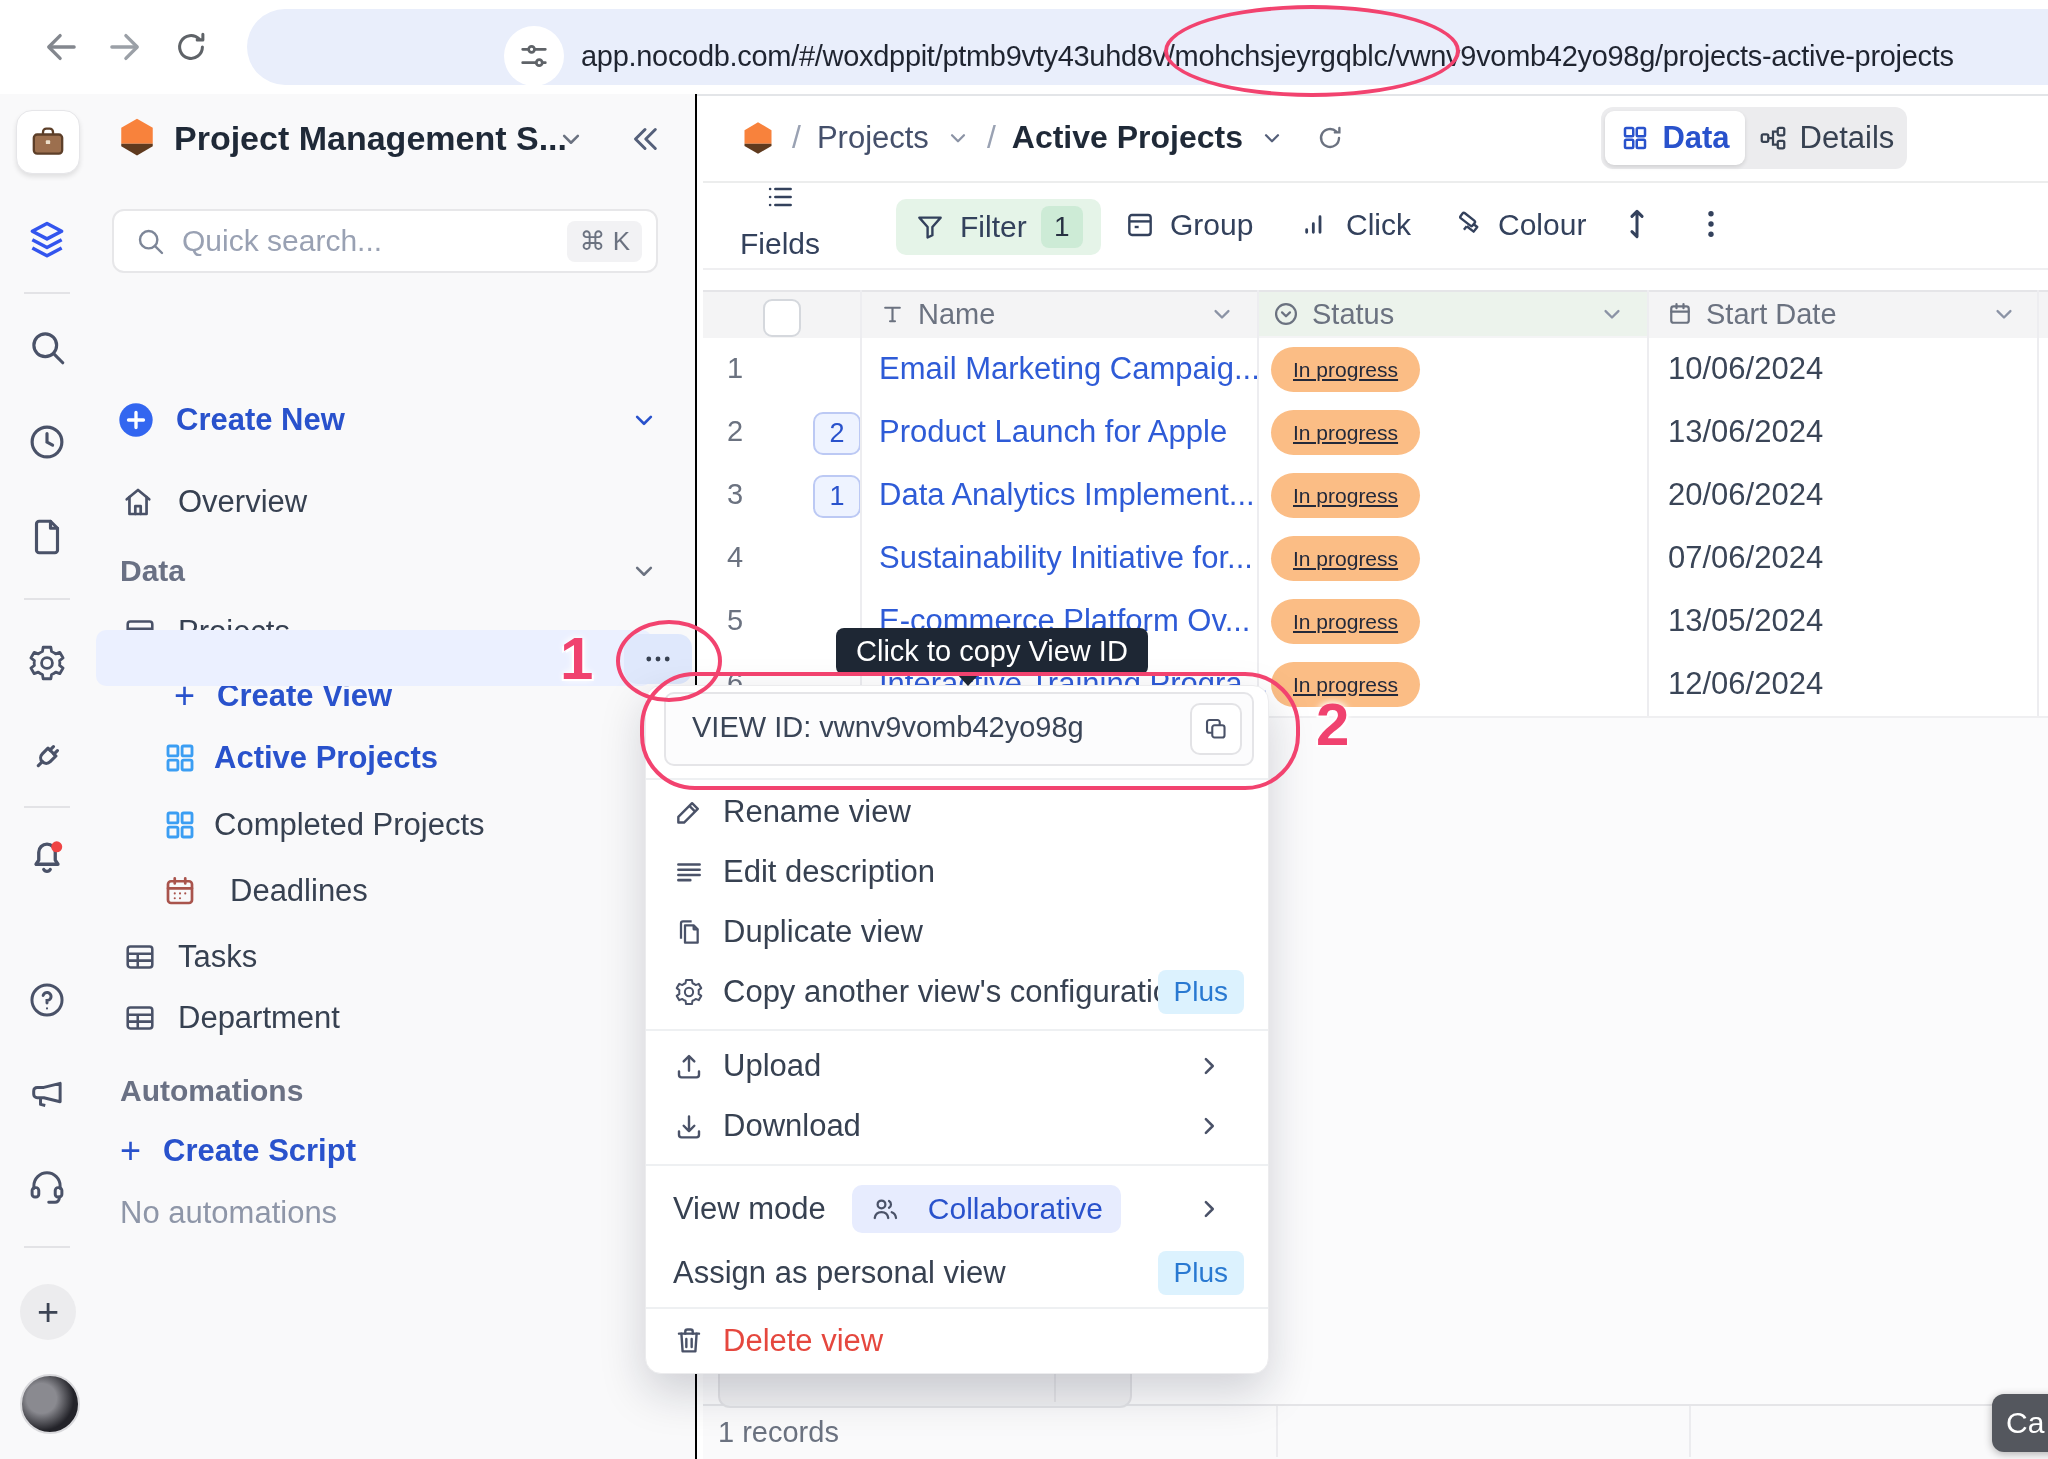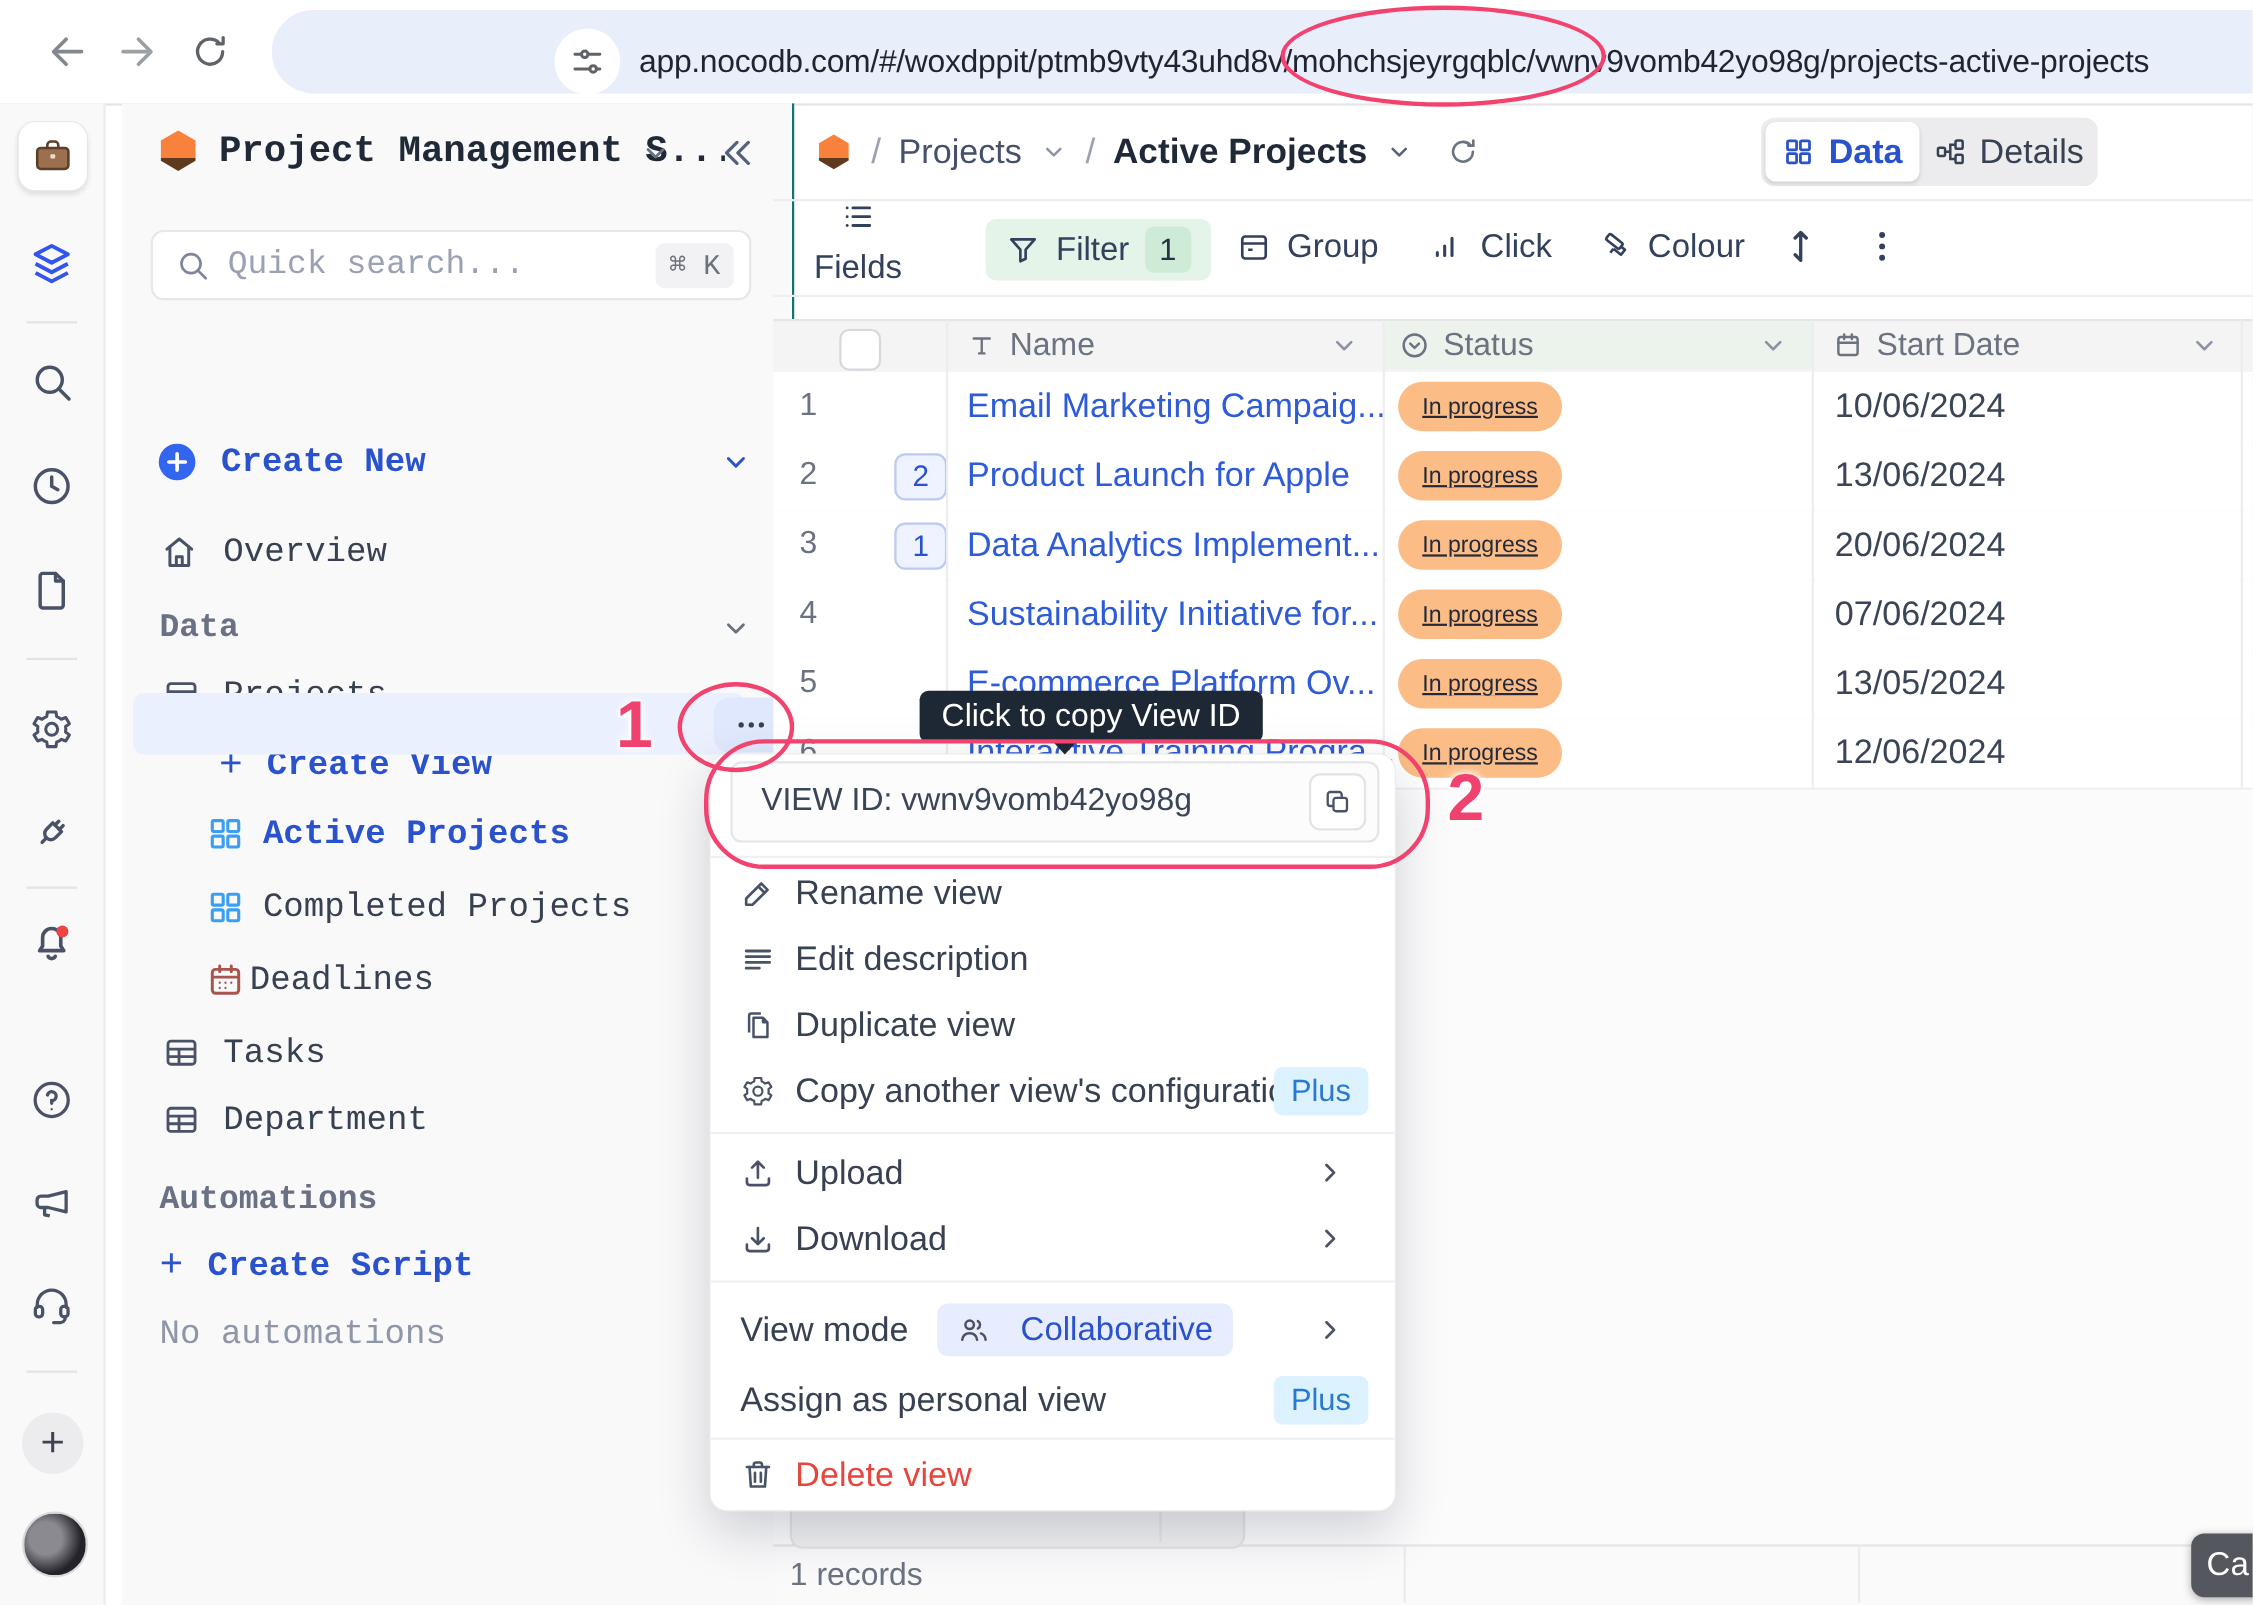--- a/index.html
+++ b/index.html
@@ -16,21 +16,21 @@
   .tune-circle{left:257px;top:17px;width:60px;height:60px;border-radius:50%;background:#fff;display:flex;align-items:center;justify-content:center;color:#5f6368;}
   .url-text{left:334px;top:0;height:94px;line-height:94px;font-size:29px;color:#1f2430;letter-spacing:-.3px;}
   
   .rail{left:0;top:94px;width:94px;height:1365px;background:#f9f9fa;border-right:2px solid #ededef;}
   .rail-item{left:0;width:94px;display:flex;justify-content:center;color:#4a5268;}
   .rail-div{left:24px;width:46px;height:0;border-top:2px solid #e3e3e6;}
   .ws-card{left:16px;top:16px;width:62px;height:62px;background:#fff;border:1px solid #e6e6e9;border-radius:16px;box-shadow:0 3px 5px rgba(0,0,0,.10);display:flex;align-items:center;justify-content:center;}
   .plus-fab{left:20px;top:1190px;width:56px;height:56px;border-radius:50%;background:#ececee;color:#3c4454;font-size:38px;display:flex;align-items:center;justify-content:center;font-weight:400;}
   .avatar{left:20px;top:1280px;width:56px;height:56px;border-radius:50%;background:radial-gradient(circle at 35% 40%,#8a8a90 0 30%,#232329 65%);border:2px solid #d9d9dc;}
   
-  .sidebar{left:111px;top:94px;width:609px;height:1365px;background:#f9f9fa;border-right:2px solid #0f766e;font-family:Liberation Mono, monospace;}
+  .sidebar{left:86px;top:94px;width:609px;height:1365px;background:#f9f9fa;border-right:2px solid #000000;}
   .sb-title{font-size:34px;font-weight:700;color:#1f2937;}
   .search-box{left:26px;top:115px;width:542px;height:60px;background:#fff;border:2px solid #e7e7e9;border-radius:12px;justify-content:space-between;}
   .kbd{background:#f2f2f4;border-radius:8px;font-size:26px;color:#6b7280;padding:5px 12px;}
   .sb-row{left:0;width:609px;height:62px;display:flex;align-items:center;}
   .sb-label{font-size:31px;color:#374151;font-weight:500;}
   .sb-section{font-size:30px;font-weight:700;color:#6a7184;}
   .blue{color:#2952cc;}
   .active-pill{left:10px;top:536px;width:556px;height:56px;background:#ebf0ff;border-radius:10px;}
   .dots-btn{left:538px;top:540px;width:68px;height:50px;background:#dfe8fc;border-radius:14px;display:flex;align-items:center;justify-content:center;color:#374151;}
   
@@ -303,21 +303,21 @@
     <div class="abs sb-row" style="top:766px;">
       <svg class="ic" style="margin-left:76px;color:#a9544c;" width="36" height="36" viewBox="0 0 24 24" fill="none" stroke="currentColor" stroke-width="1.8" stroke-linecap="round">
           <rect x="4" y="5.5" width="16" height="14.5" rx="2"></rect>
           <path d="M4 10.2h16M8.5 3.5v3.5M15.5 3.5v3.5"></path>
           <circle cx="8.5" cy="13.6" r="0.7" fill="currentColor" stroke="none"></circle>
           <circle cx="12" cy="13.6" r="0.7" fill="currentColor" stroke="none"></circle>
           <circle cx="15.5" cy="13.6" r="0.7" fill="currentColor" stroke="none"></circle>
           <circle cx="8.5" cy="16.8" r="0.7" fill="currentColor" stroke="none"></circle>
           <circle cx="12" cy="16.8" r="0.7" fill="currentColor" stroke="none"></circle>
         </svg>
-      <span class="sb-label" style="margin-left:4px;">Deadlines</span>
+      <span class="sb-label" style="margin-left:32px;">Deadlines</span>
     </div>
 
     <div class="abs sb-row" style="top:832px;">
       <svg class="ic" style="margin-left:36px;color:#4a5268;" width="36" height="36" viewBox="0 0 24 24" fill="none" stroke="currentColor" stroke-width="1.7" stroke-linejoin="round">
           <rect x="3.8" y="5" width="16.4" height="14" rx="1.8"></rect>
           <path d="M3.8 9.8h16.4M3.8 14.4h16.4M10.5 9.8V19"></path>
         </svg>
       <span class="sb-label" style="margin-left:20px;">Tasks</span>
     </div>
 

